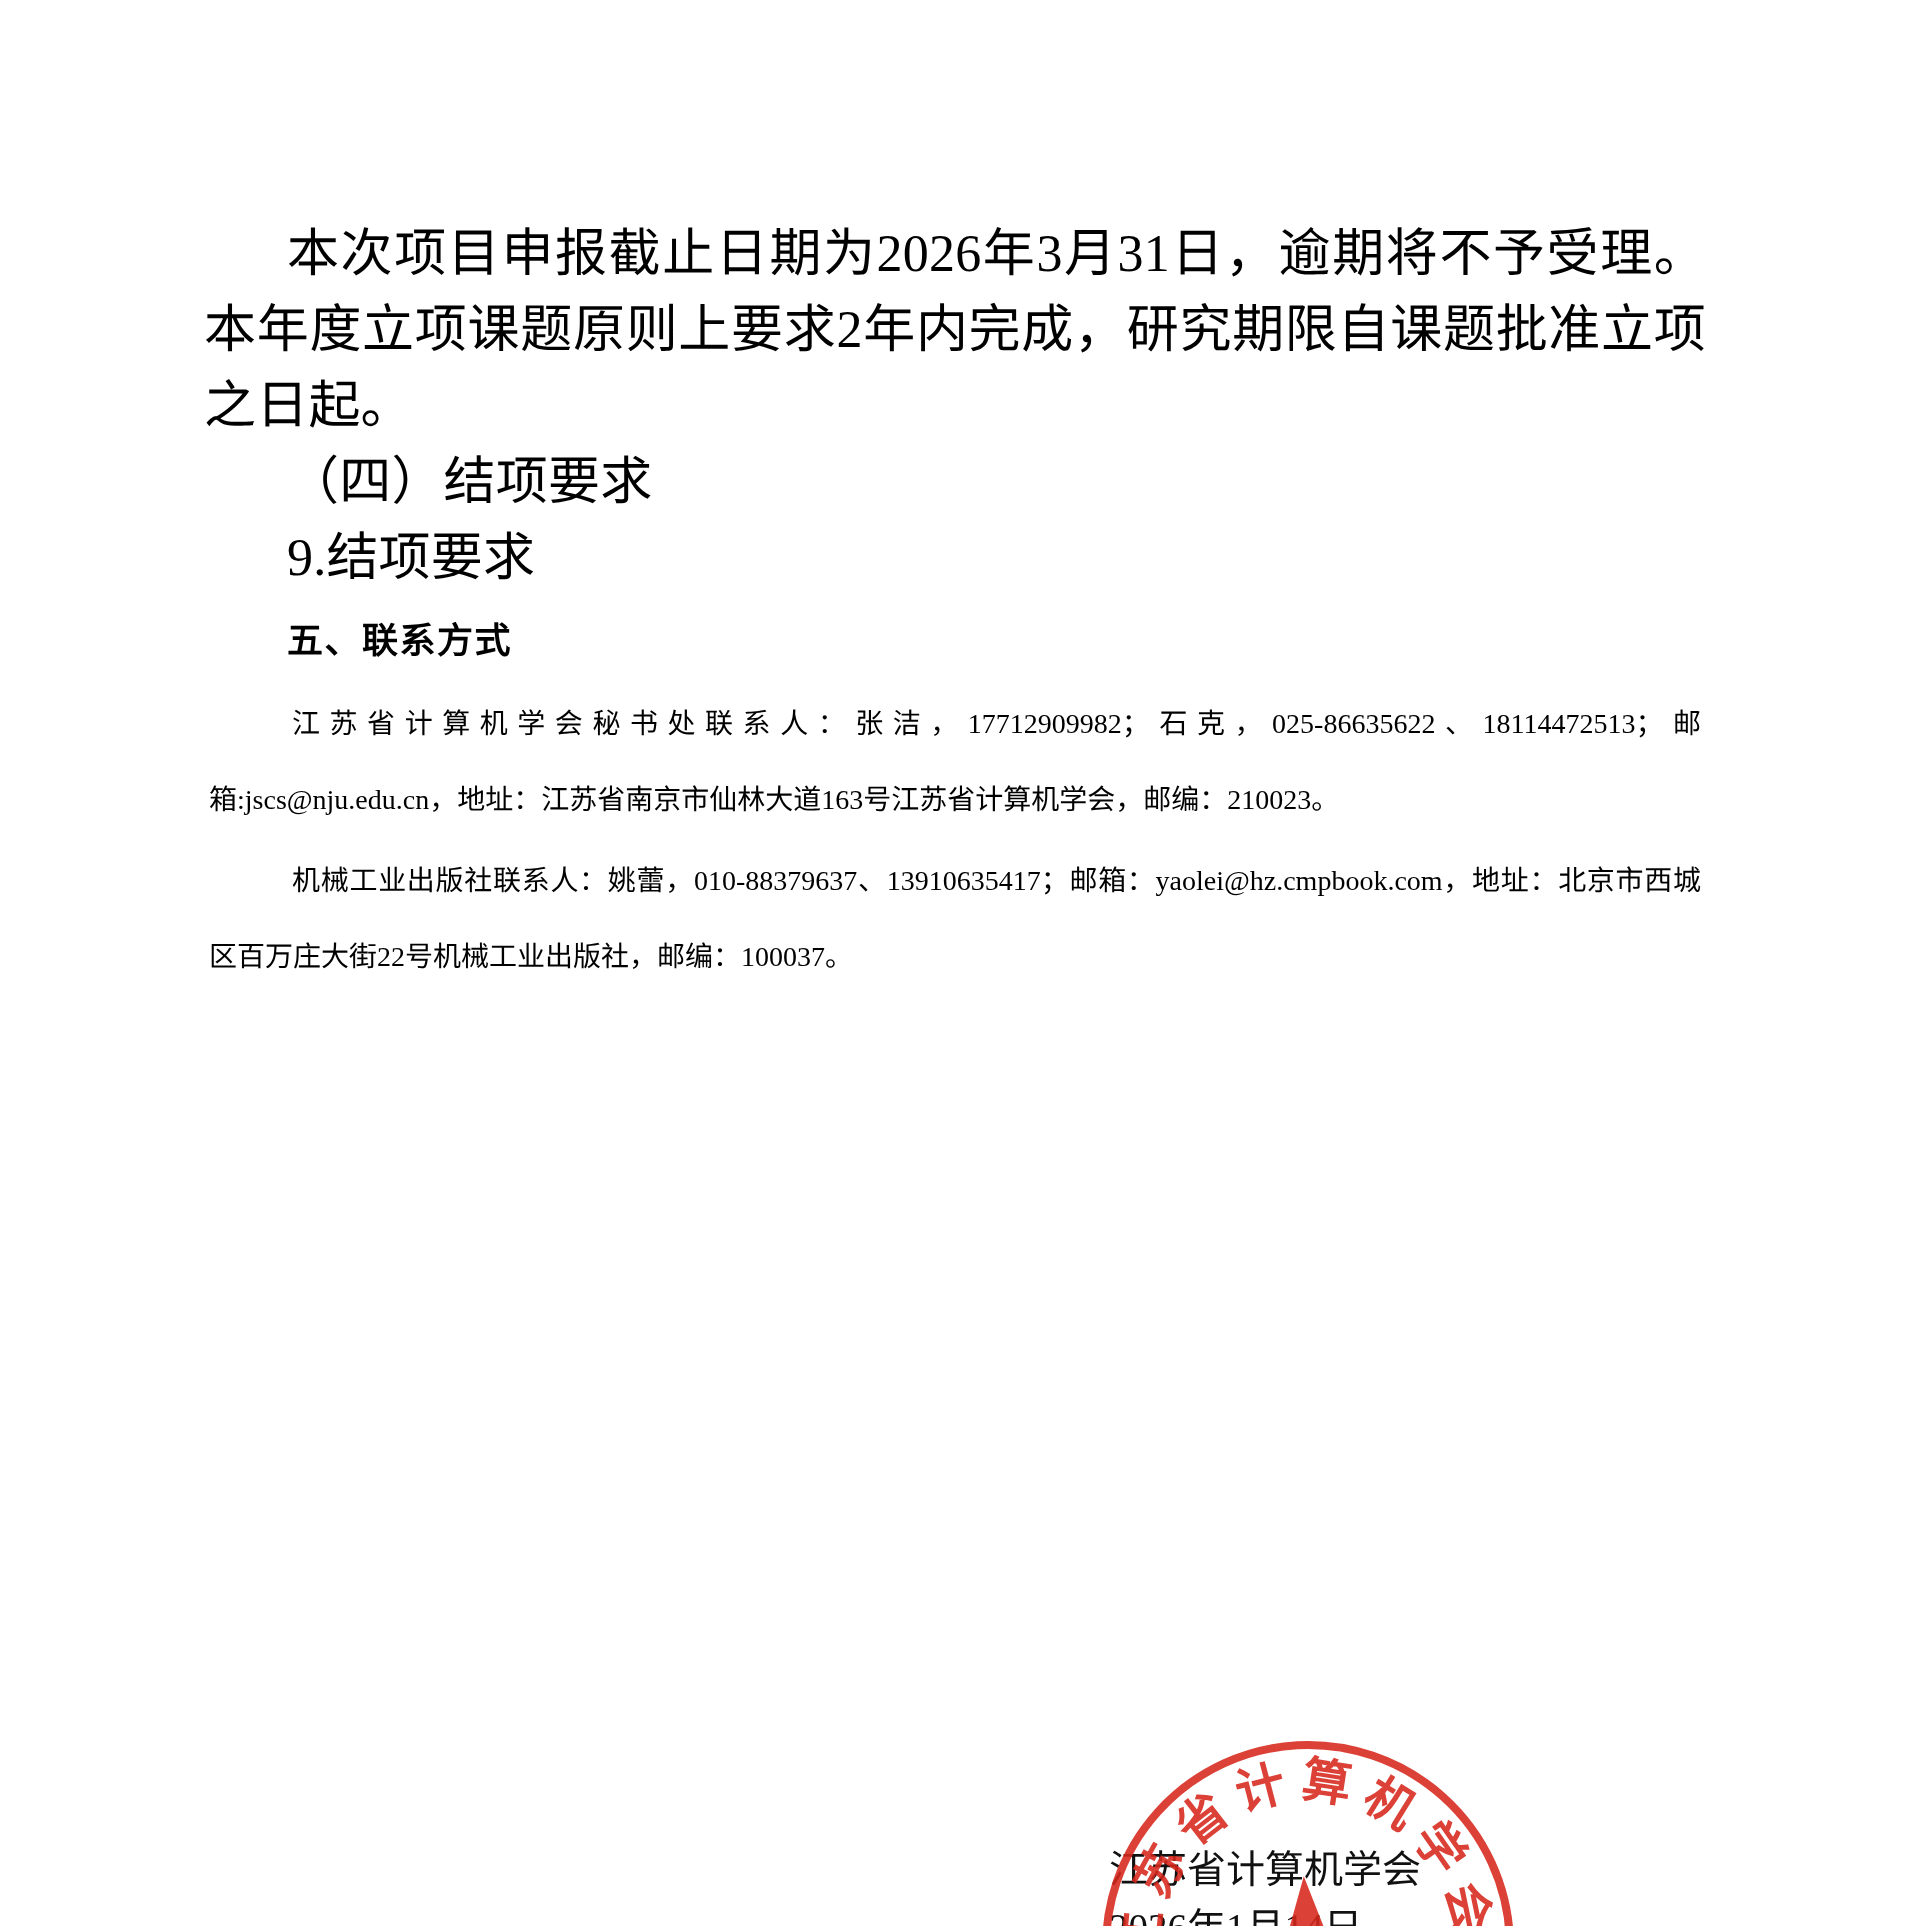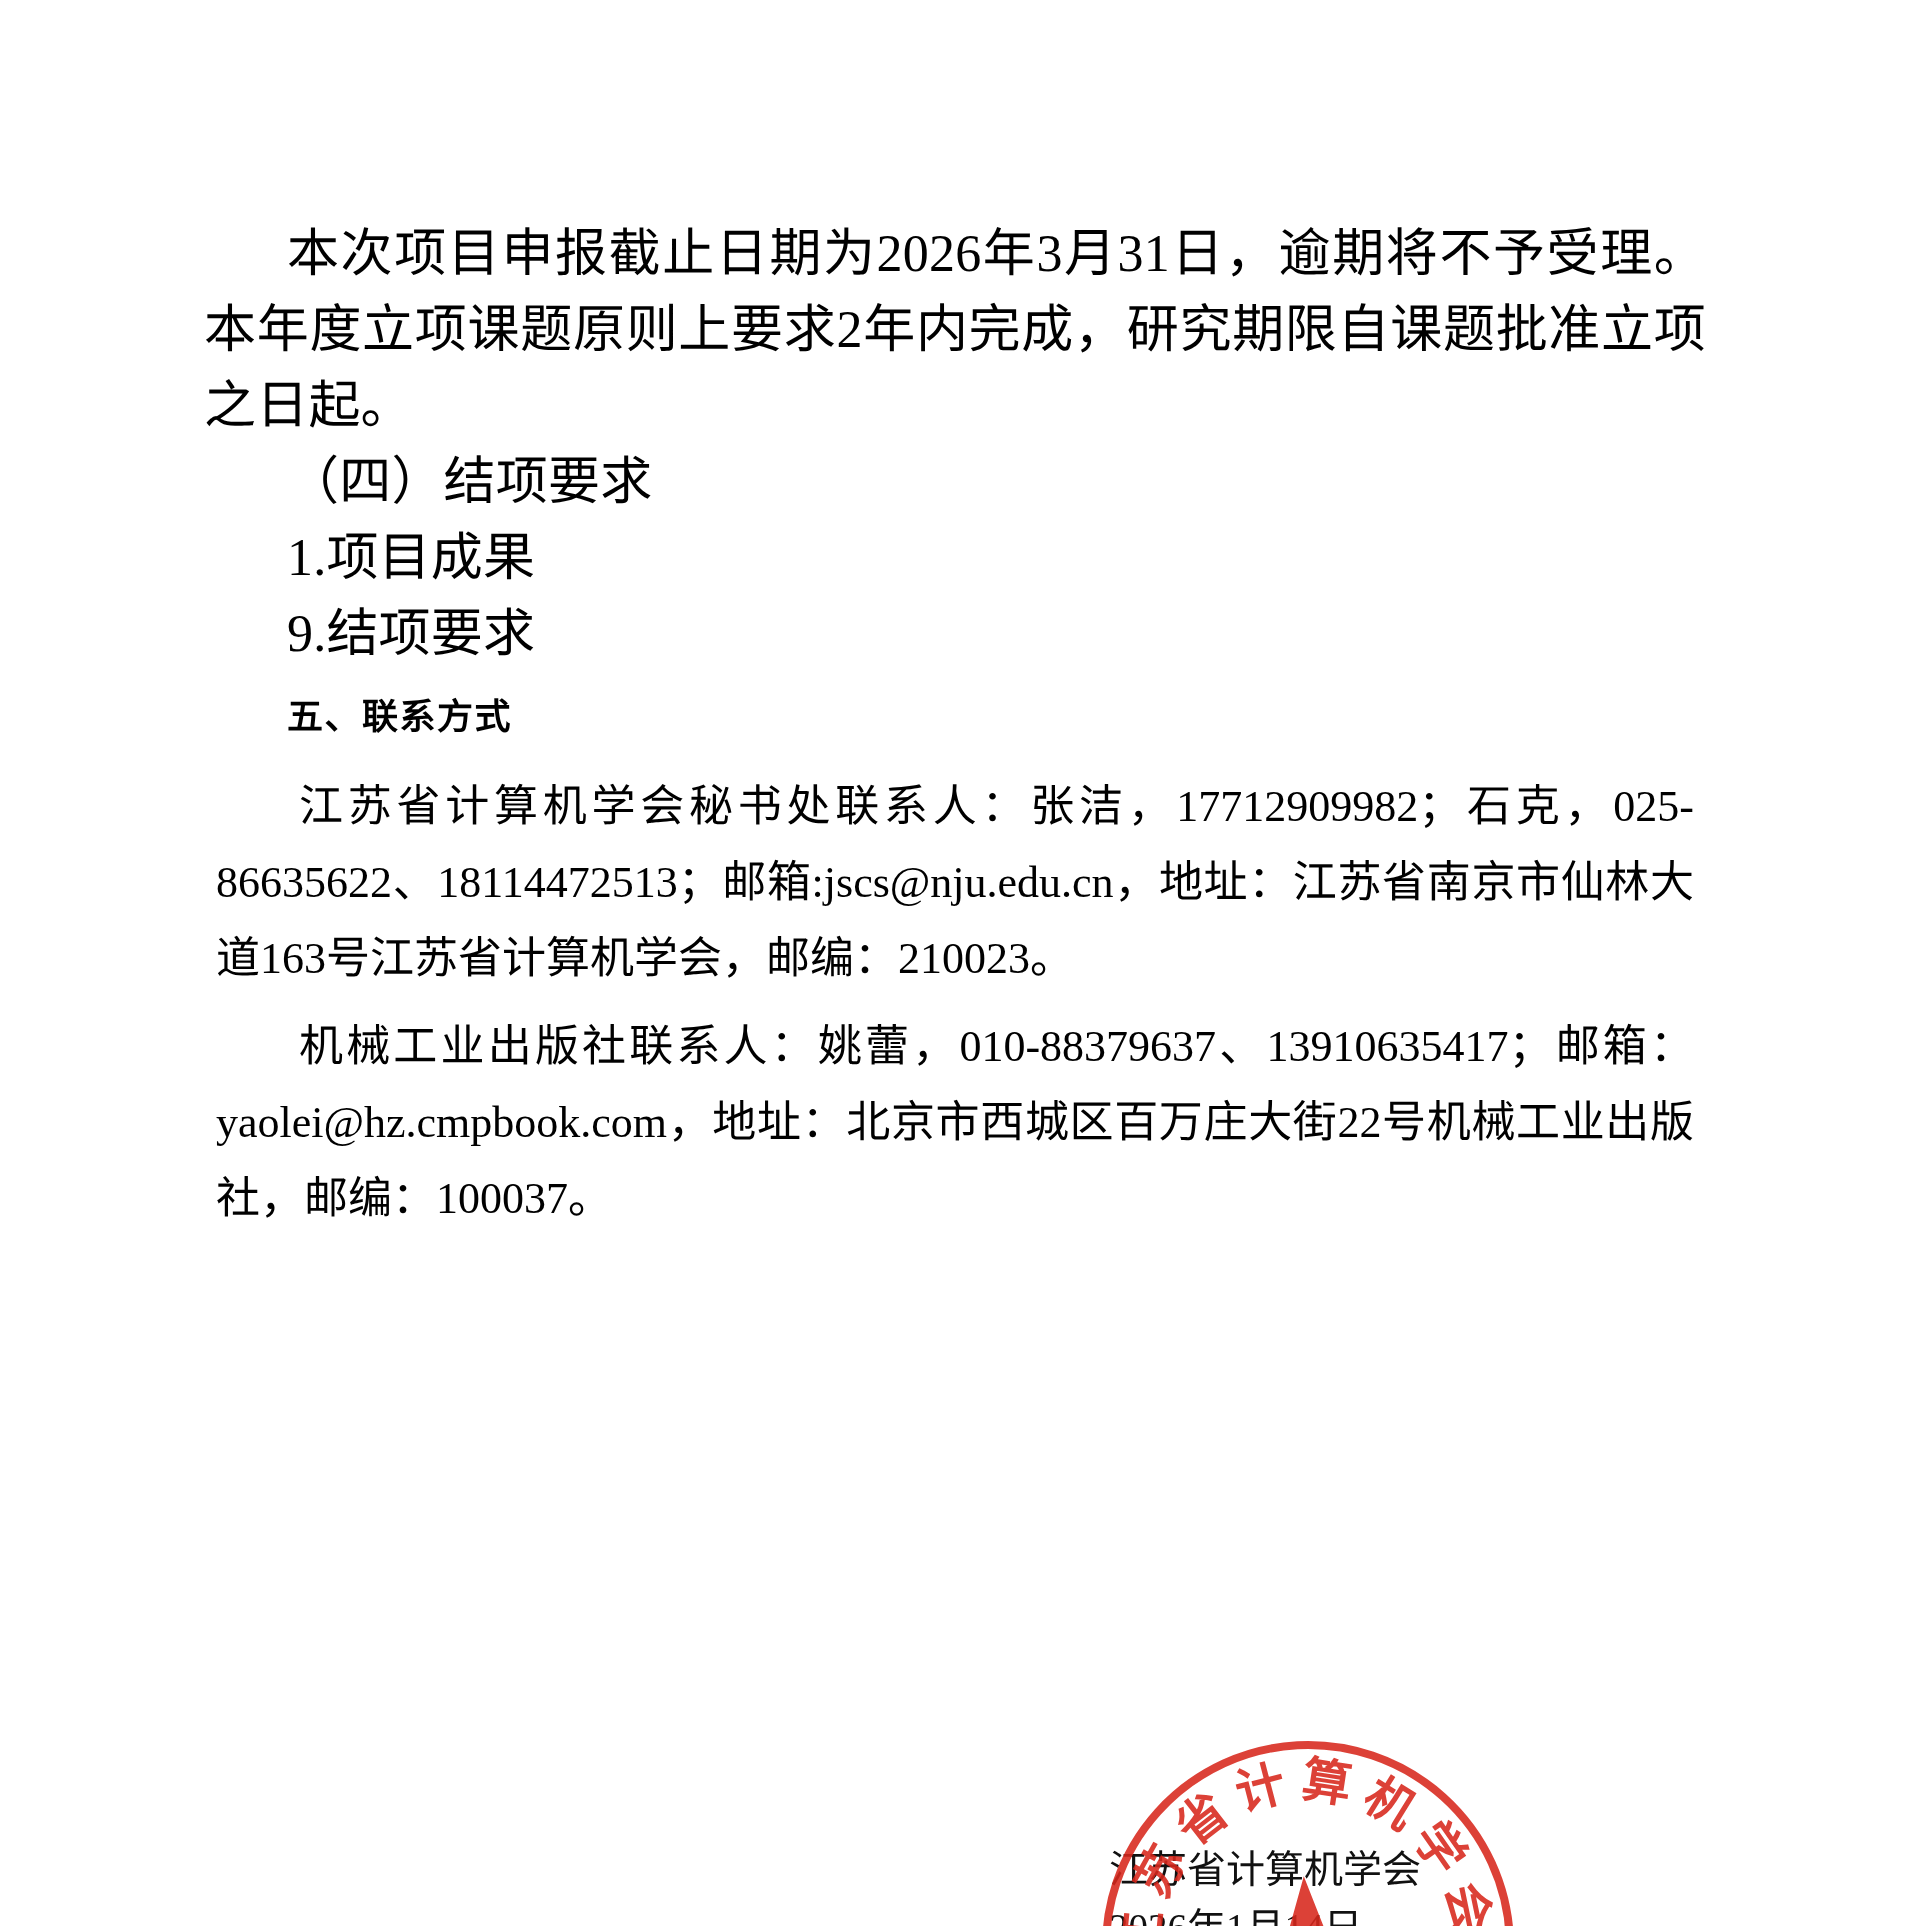--- a/index.html
+++ b/index.html
@@ -39,25 +39,25 @@
     margin: 0;
     font-size: 36px;
     line-height: 81px;
     font-weight: bold;
     text-indent: 83px;
     font-family: "Liberation Sans", sans-serif;
     letter-spacing: 1.5px;
   }
   .spacer-sm { height: 3.9px; }
   .contact-block {
-    font-size: 44px;
+    font-size: 28px;
     line-height: 76px;
     text-align: justify;
     text-justify: inter-ideograph;
-    margin: 12px;
+    margin: 5px;
     text-indent: 83px;
   }
   .sig-area {
     position: absolute;
     left: 1109px;
     top: 1841px;
     width: 462px;
     text-align: left;
   }
   .sig-line {
@@ -90,21 +90,20 @@
 <body>
 
 <div class="page">
 
   <div class="content">
 
     <p class="body-text indent2">本次项目申报截止日期为2026年3月31日，逾期将不予受理。本年度立项课题原则上要求2年内完成，研究期限自课题批准立项之日起。</p>
 
     <p class="body-text indent2">（四）结项要求</p>
 
-    <p class="body-text indent2">1.项目成果</p>
 
 
     <p class="body-text indent2">9.结项要求</p>
 
 
     <div class="spacer-sm"></div>
 
     <h2 class="heading">五、联系方式</h2>
 
     <p class="contact-block">江苏省计算机学会秘书处联系人：张洁，17712909982；石克，025-86635622、18114472513；邮箱:jscs@nju.edu.cn，地址：江苏省南京市仙林大道163号江苏省计算机学会，邮编：210023。</p>

